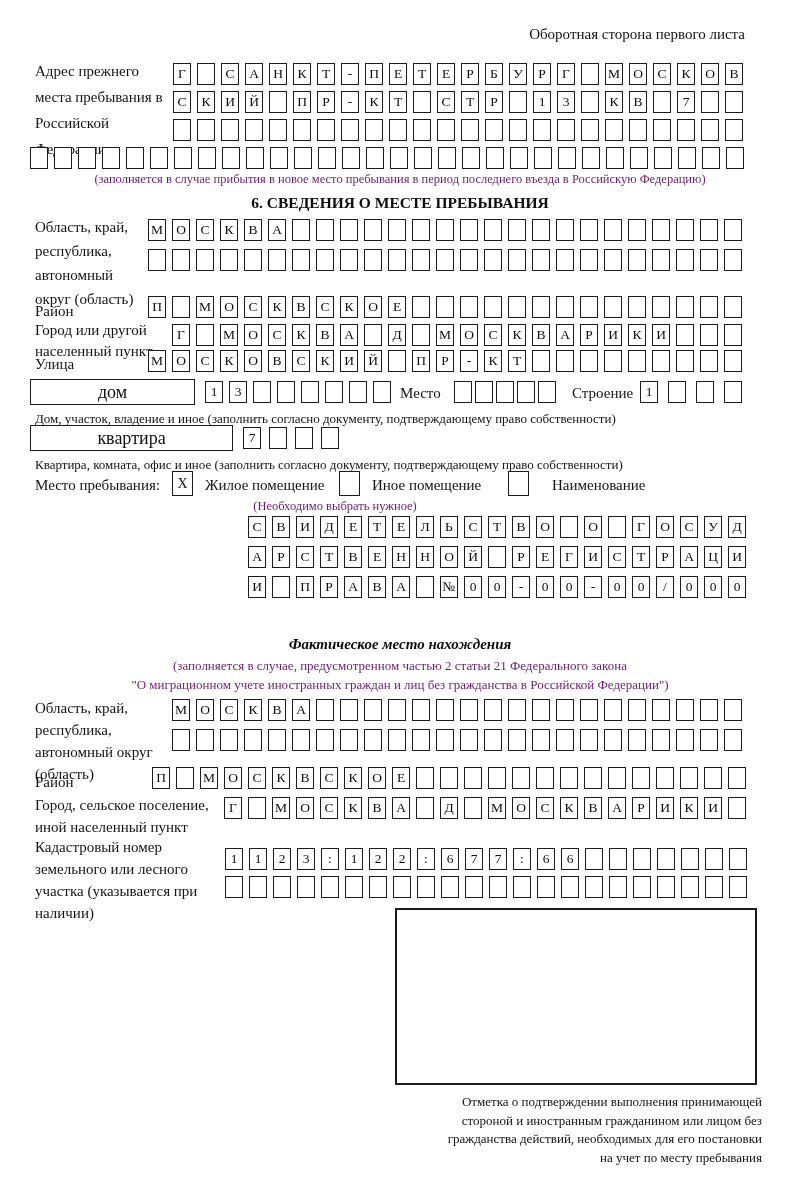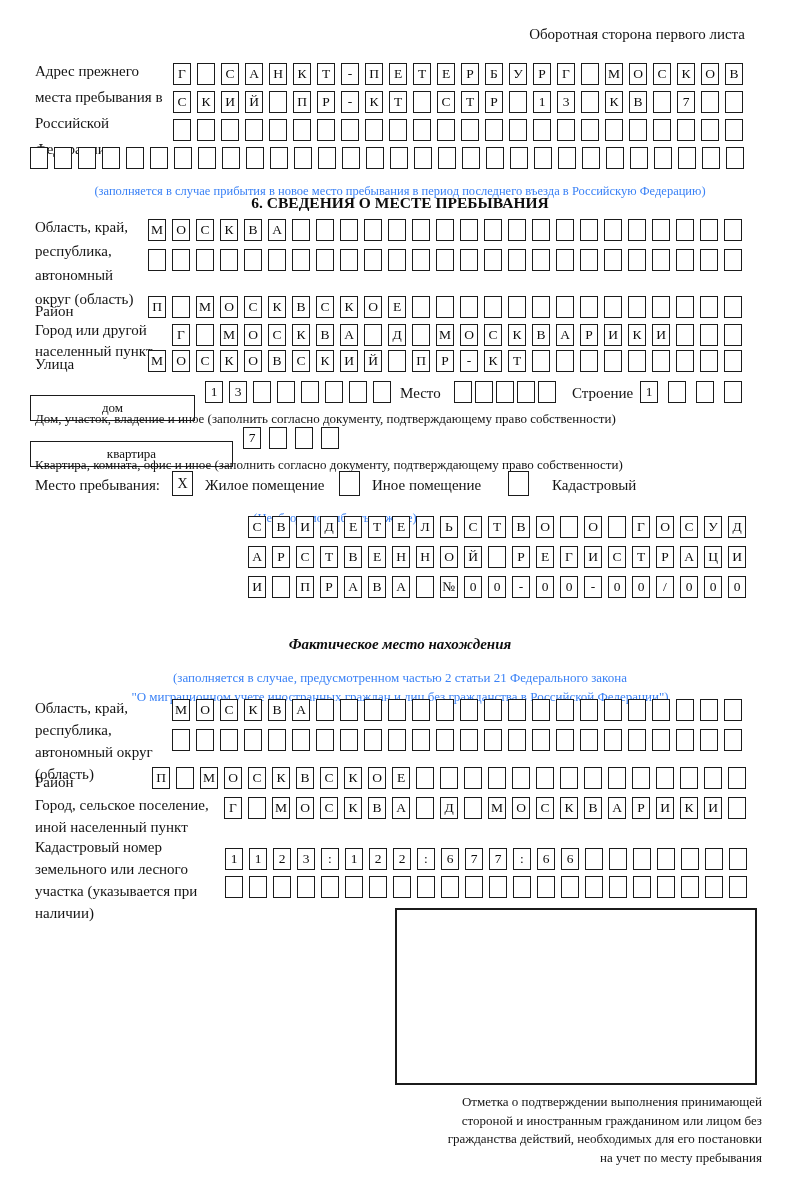--- a/index.html
+++ b/index.html
@@ -3,34 +3,34 @@
 <meta charset="utf-8">
 <style>
   * { margin:0; padding:0; box-sizing:border-box; }
   html,body { background:#ffffff; }
   .page {
     position:relative; width:800px; height:1180px; background:#ffffff;
     font-family:"Liberation Serif", serif; color:#111; overflow:hidden;
   }
   .abs { position:absolute; }
   .lbl { position:absolute; font-size:15px; line-height:24px; color:#131313; }
-  .note { position:absolute; font-size:12.5px; text-align:center; color:#3b82f6;margin-top:12px; }
+  .note { position:absolute; font-size:12.5px; text-align:center; color:#701a75; }
   .title { position:absolute; width:800px; text-align:center; font-weight:bold; font-size:15.5px; color:#0d0d0d; }
   .row { position:absolute; display:flex; gap:6px; }
   .row.g3 { gap:3px; }
   .row.g8 { gap:8px; }
   .row.g10 { gap:10px; }
   .cbox {
     width:18px; height:22px; border:1.6px solid #1b1b1b; background:#fff;
     display:flex; align-items:center; justify-content:center;
     font-size:13.5px; font-family:"Liberation Serif", serif; color:#0d0d0d; flex:0 0 auto;
   }
   .typebox {
     position:absolute; border:1.6px solid #1b1b1b; background:#fff;
-    display:flex; align-items:center; justify-content:center; font-size:13px;margin-top:16px;
+    display:flex; align-items:center; justify-content:center; font-size:18px;
   }
   .chk {
     position:absolute; width:21px; height:25px; border:1.6px solid #1b1b1b; background:#fff;
     display:flex; align-items:center; justify-content:center; font-size:14px;
   }
   .stamp {
     position:absolute; border:2px solid #1b1b1b; background:#fff;
   }
   .cap { font-size:13px; line-height:18.5px; text-align:right; color:#131313; }
 </style>
@@ -334,21 +334,21 @@
       <span class="cbox"></span>
     </div>
   <div class="lbl" style="left:35px; top:453px; font-size:13px;">Квартира, комната, офис и иное (заполнить согласно документу, подтверждающему право собственности)</div>
 
   <div class="lbl" style="left:35px; top:473px;">Место пребывания:</div>
   <div class="chk" style="left:172px; top:471px;">X</div>
   <div class="lbl" style="left:205px; top:473px;">Жилое помещение</div>
   <div class="chk" style="left:339px; top:471px;"></div>
   <div class="lbl" style="left:372px; top:473px;">Иное помещение</div>
   <div class="chk" style="left:508px; top:471px;"></div>
-  <div class="lbl" style="left:552px; top:473px;">Кадастровый</div>
+  <div class="lbl" style="left:552px; top:473px;">Наименование</div>
   <div class="note" style="left:35px; top:499px; width:600px;">(Необходимо выбрать нужное)</div>
 
   <div class="row" style="left:248px; top:516px;">
       <span class="cbox">С</span>
       <span class="cbox">В</span>
       <span class="cbox">И</span>
       <span class="cbox">Д</span>
       <span class="cbox">Е</span>
       <span class="cbox">Т</span>
       <span class="cbox">Е</span>

